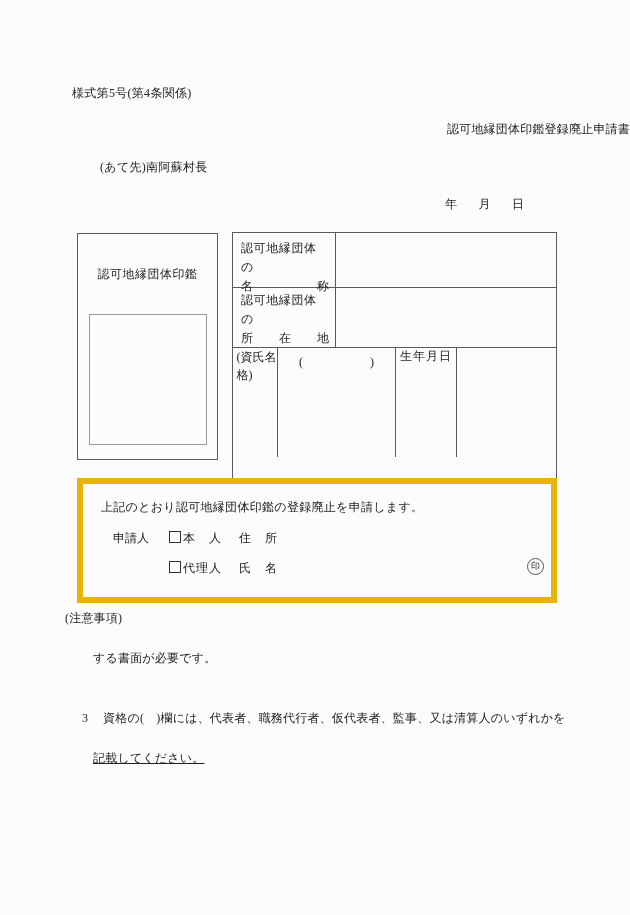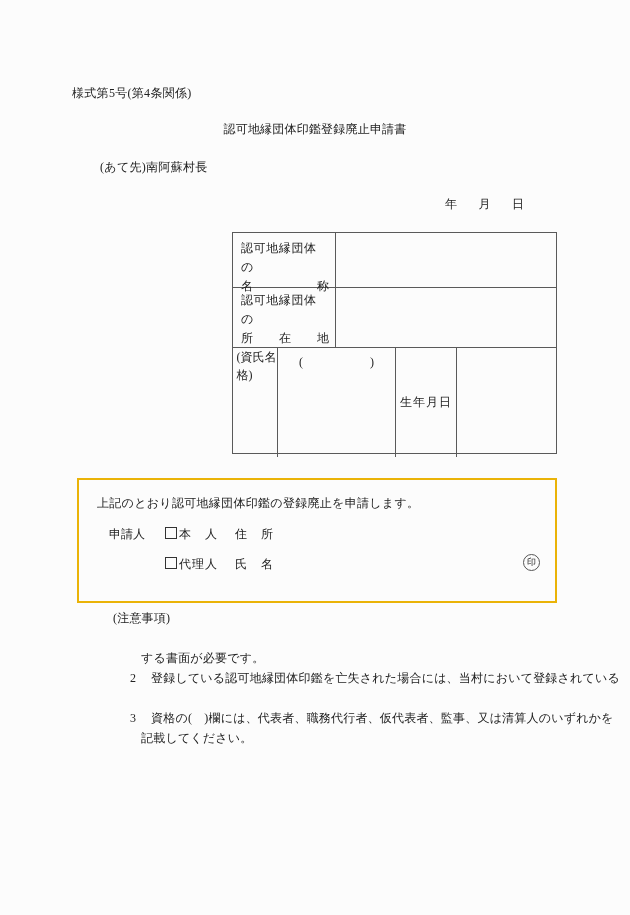--- a/index.html
+++ b/index.html
@@ -6,88 +6,92 @@
   body {
     width:630px; height:915px;
     background:#fcfcfc;
     font-family:"Liberation Serif","DejaVu Serif",serif;
     font-size:12px; color:#222;
   }
   .page { position:relative; width:630px; height:915px; overflow:hidden; }
 
   
   .form-number { position:absolute; left:72px; top:85px; letter-spacing:0.3px; }
-  .doc-title   { position:absolute; left:0; right:0; top:121px; text-align:center; letter-spacing:0.2px; }
+  .doc-title   { position:absolute; left:0; right:0; top:121px; text-align:right; letter-spacing:0.2px; }
   .addressee   { position:absolute; left:100px; top:159px; letter-spacing:0.3px; }
   .date-line   { position:absolute; left:445px; top:196px; width:79px; display:flex; justify-content:space-between; }
 
   
   .seal-box   { position:absolute; left:77px; top:233px; width:141px; height:227px; border:1px solid #5a5a5a; box-sizing:border-box; }
   .seal-label { position:absolute; left:0; right:0; top:32px; text-align:center; letter-spacing:0.5px; }
   .seal-inner { position:absolute; left:11px; top:80px; width:116px; height:129px; border:1px solid #9a9a9a; }
 
   
-  .info-table { position:absolute; left:232px; top:232px; width:325px; height:222px; border:1px solid #5a5a5a; box-sizing:border-box; }
+  .info-table { position:absolute; left:232px; top:232px; width:325px; height:248px; border:1px solid #5a5a5a; box-sizing:border-box; }
   .t-row { display:flex; box-sizing:border-box; }
   .t-row1 { height:55px; border-bottom:1px solid #5a5a5a; }
   .t-row2 { height:60px; border-bottom:1px solid #5a5a5a; }
   .t-row3 { height:109px; }
   .t-cell { box-sizing:border-box; }
   .b-right { border-right:1px solid #5a5a5a; }
   .t-label { width:103px; padding:6px 6px 0 8px; }
   .t-label .ln { line-height:19px; letter-spacing:0.6px; }
   .t-label .just { display:flex; justify-content:space-between; letter-spacing:0; }
   .t-row2 .t-label { padding-top:3px; }
   .t-value { flex:1; }
   .c-qual { width:45px; display:flex; justify-content:center; padding:0 4px 0 7px; }
   .c-qual .ln { line-height:18px; }
   .c-qual .just { display:flex; justify-content:space-between; }
   .c-name { width:118px; display:flex; justify-content:space-between; align-items:flex-start; padding:7px 21px 0 21px; }
-  .c-birth { width:61px; display:flex; align-items:center; justify-content:center; letter-spacing:1px; }
+  .c-birth { width:61px; display:flex; justify-content:center; letter-spacing:1px; }
   .c-rest { flex:1; }
 
   
-  .app-box { position:absolute; left:77px; top:478px; width:480px; height:125px; border:2px solid #eab308; box-sizing:border-box; }
+  .app-box { position:absolute; left:77px; top:478px; width:480px; height:125px; border:6px solid #eab308; box-sizing:border-box; }
   .app-box .abs { position:absolute; white-space:nowrap; }
   .statement { left:18px; top:15px; letter-spacing:0.3px; }
   .applicant { left:30px; top:46px; }
   .opt-self  { left:86px; top:46px; }
   .lbl-addr  { left:156px; top:46px; letter-spacing:1px; }
   .opt-proxy { left:86px; top:76px; }
   .lbl-name  { left:156px; top:76px; letter-spacing:1px; }
   .checkbox { display:inline-block; width:10px; height:10px; border:1px solid #333; margin-right:2px; vertical-align:-1px; background:transparent; }
   .opt-text { letter-spacing:1px; }
   .seal-mark { left:444px; top:74px; width:15px; height:15px; border:1px solid #555; border-radius:50%;
                display:flex; align-items:center; justify-content:center; font-size:9px; line-height:1; }
 
   
-  .note { position:absolute; white-space:nowrap; letter-spacing:0.2px;margin-left:48px; }
+  .note { position:absolute; white-space:nowrap; letter-spacing:0.2px; }
   .note .num { display:inline-block; width:21px; }
   .n-head { left:65px; top:610px; }
   .n-1a { left:82px; top:630px; }
   .n-1b { left:93px; top:650px; }
   .n-2a { left:82px; top:670px; }
   .n-2b { left:93px; top:690px; }
   .n-3a { left:82px; top:710px; }
-  .n-3b { left:93px; top:730px; }
+  .n-3b { left:93px; top:750px;text-decoration:underline; }
 </style>
 </head>
 <body>
 
 <div class="page">
 
   <div class="form-number">様式第5号(第4条関係)</div>
   <div class="doc-title">認可地縁団体印鑑登録廃止申請書</div>
   <div class="addressee">(あて先)南阿蘇村長</div>
   <div class="date-line">
     <span>年</span>
     <span>月</span>
     <span>日</span>
   </div>
 
+  <div class="seal-box">
+    <div class="seal-label">認可地縁団体印鑑</div>
+    <div class="seal-inner"></div>
+  </div>
 
   <div class="info-table">
     <div class="t-row t-row1">
       <div class="t-cell t-label b-right">
         <div class="ln">認可地縁団体の</div>
         <div class="ln just">
           <span>名</span>
           <span>称</span>
         </div>
       </div>
@@ -139,22 +143,19 @@
     </div>
     <div class="abs lbl-name">氏　名</div>
 
     <div class="abs seal-mark">印</div>
   </div>
 
   <div class="note n-head">(注意事項)</div>
 
   <div class="note n-1b">する書面が必要です。</div>
 
-  <div class="note n-2a">
-    <span class="num">2</span><span>登録している認可地縁団体印鑑を亡失された場合には、当村において登録されている</span>
-  </div>
 
   <div class="note n-3a">
     <span class="num">3</span><span>資格の(　)欄には、代表者、職務代行者、仮代表者、監事、又は清算人のいずれかを</span>
   </div>
   <div class="note n-3b">記載してください。</div>
 
 </div>
 
 </body></html>

